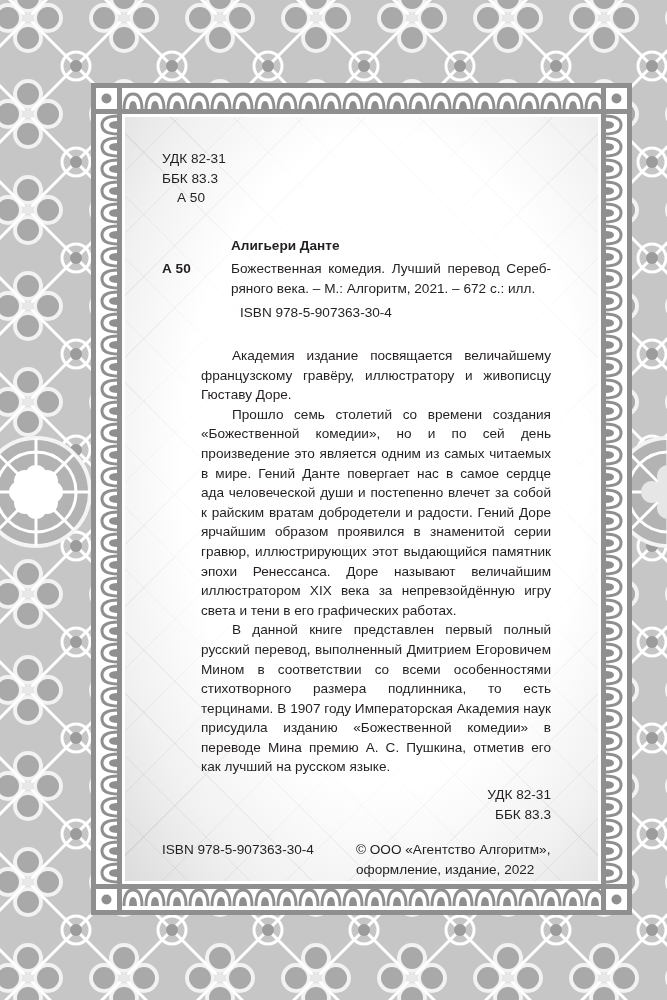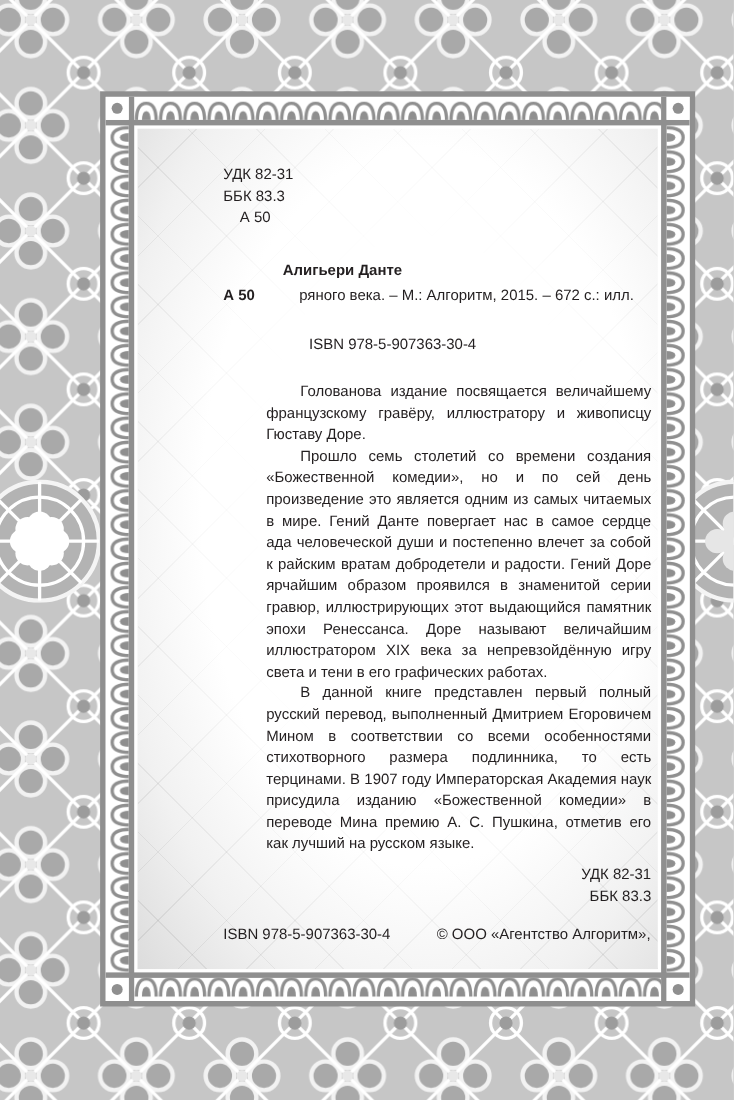--- a/index.html
+++ b/index.html
@@ -36,25 +36,25 @@
       repeating-linear-gradient(45deg, rgba(0,0,0,0.06) 0 1px, transparent 1px 44px),
       repeating-linear-gradient(-45deg, rgba(0,0,0,0.06) 0 1px, transparent 1px 44px);
     -webkit-mask-image: radial-gradient(ellipse at 55% 45%, transparent 40%, #000 85%);
     mask-image: radial-gradient(ellipse at 55% 45%, transparent 40%, #000 85%);
   }
   
   .rosette {
     position: absolute; width: 112px; height: 112px;
   }
   
-  .txt { position: absolute; color: #231f20; font-size: 13.6px; line-height: 19.6px; margin-left: 41px; }
+  .txt { position: absolute; color: #231f20; font-size: 13.6px; line-height: 19.6px; }
   .udk-top { left: 162px; top: 149px; }
   .udk-top div { white-space: nowrap; }
   .udk-top .a50 { padding-left: 15px; }
-  .author { left: 216px; top: 236px; font-weight: bold; }
+  .author { left: 231px; top: 236px; font-weight: bold; }
   .a50-bold { left: 162px; top: 259px; font-weight: bold; }
   .biblio { left: 231px; top: 259px; width: 320px; text-align: justify; }
   .isbn-mid { left: 240px; top: 303px; }
   .body-text { left: 201px; top: 346px; width: 350px; text-align: justify; }
   .body-text p { margin: 0; text-indent: 31px; text-align: justify; }
   .body-text p.last { text-indent: 38px; }
   .udk-bottom { left: 401px; top: 785px; width: 150px; text-align: right; }
   .isbn-bottom { left: 162px; top: 840px; }
   .copyright { left: 356px; top: 840px; width: 196px; text-align: left; }
 </style>
@@ -188,31 +188,33 @@
 
 <div class="txt udk-top">
   <div>УДК 82-31</div>
   <div>ББК 83.3</div>
   <div class="a50">А 50</div>
 </div>
 
 <div class="txt author">Алигьери Данте</div>
 <div class="txt a50-bold">А 50</div>
 <div class="txt biblio">
-  <div>ряного века. – М.: Алгоритм, 2015. – 672 с.: илл.</div>
+  <div style="text-align-last: justify;">Божественная комедия. Лучший перевод Сереб-</div>
+  <div>ряного века. – М.: Алгоритм, 2021. – 672 с.: илл.</div>
 </div>
 <div class="txt isbn-mid">ISBN 978-5-907363-30-4</div>
 
 <div class="txt body-text">
-  <p>Голованова издание посвящается величайшему французскому гравёру, иллюстратору и живописцу Гюставу Доре.</p>
+  <p>Академия издание посвящается величайшему французскому гравёру, иллюстратору и живописцу Гюставу Доре.</p>
   <p>Прошло семь столетий со времени создания «Божественной комедии», но и по сей день произведение это является одним из самых читаемых в мире. Гений Данте повергает нас в самое сердце ада человеческой души и постепенно влечет за собой к райским вратам добродетели и радости. Гений Доре ярчайшим образом проявился в знаменитой серии гравюр, иллюстрирующих этот выдающийся памятник эпохи Ренессанса. Доре называют величайшим иллюстратором XIX века за непревзойдённую игру света и тени в его графических работах.</p>
   <p>В данной книге представлен первый полный русский перевод, выполненный Дмитрием Егоровичем Мином в соответствии со всеми особенностями стихотворного размера подлинника, то есть терцинами. В 1907 году Императорская Академия наук присудила изданию «Божественной комедии» в переводе Мина премию А. С. Пушкина, отметив его как лучший на русском языке.</p>
 </div>
 
 <div class="txt udk-bottom">
   <div>УДК 82-31</div>
   <div>ББК 83.3</div>
 </div>
 
 <div class="txt isbn-bottom">ISBN 978-5-907363-30-4</div>
 <div class="txt copyright">
   <div>© ООО «Агентство Алгоритм»,</div>
+  <div style="padding-right:14px;">оформление, издание, 2022</div>
 </div>
 
 </body></html>

